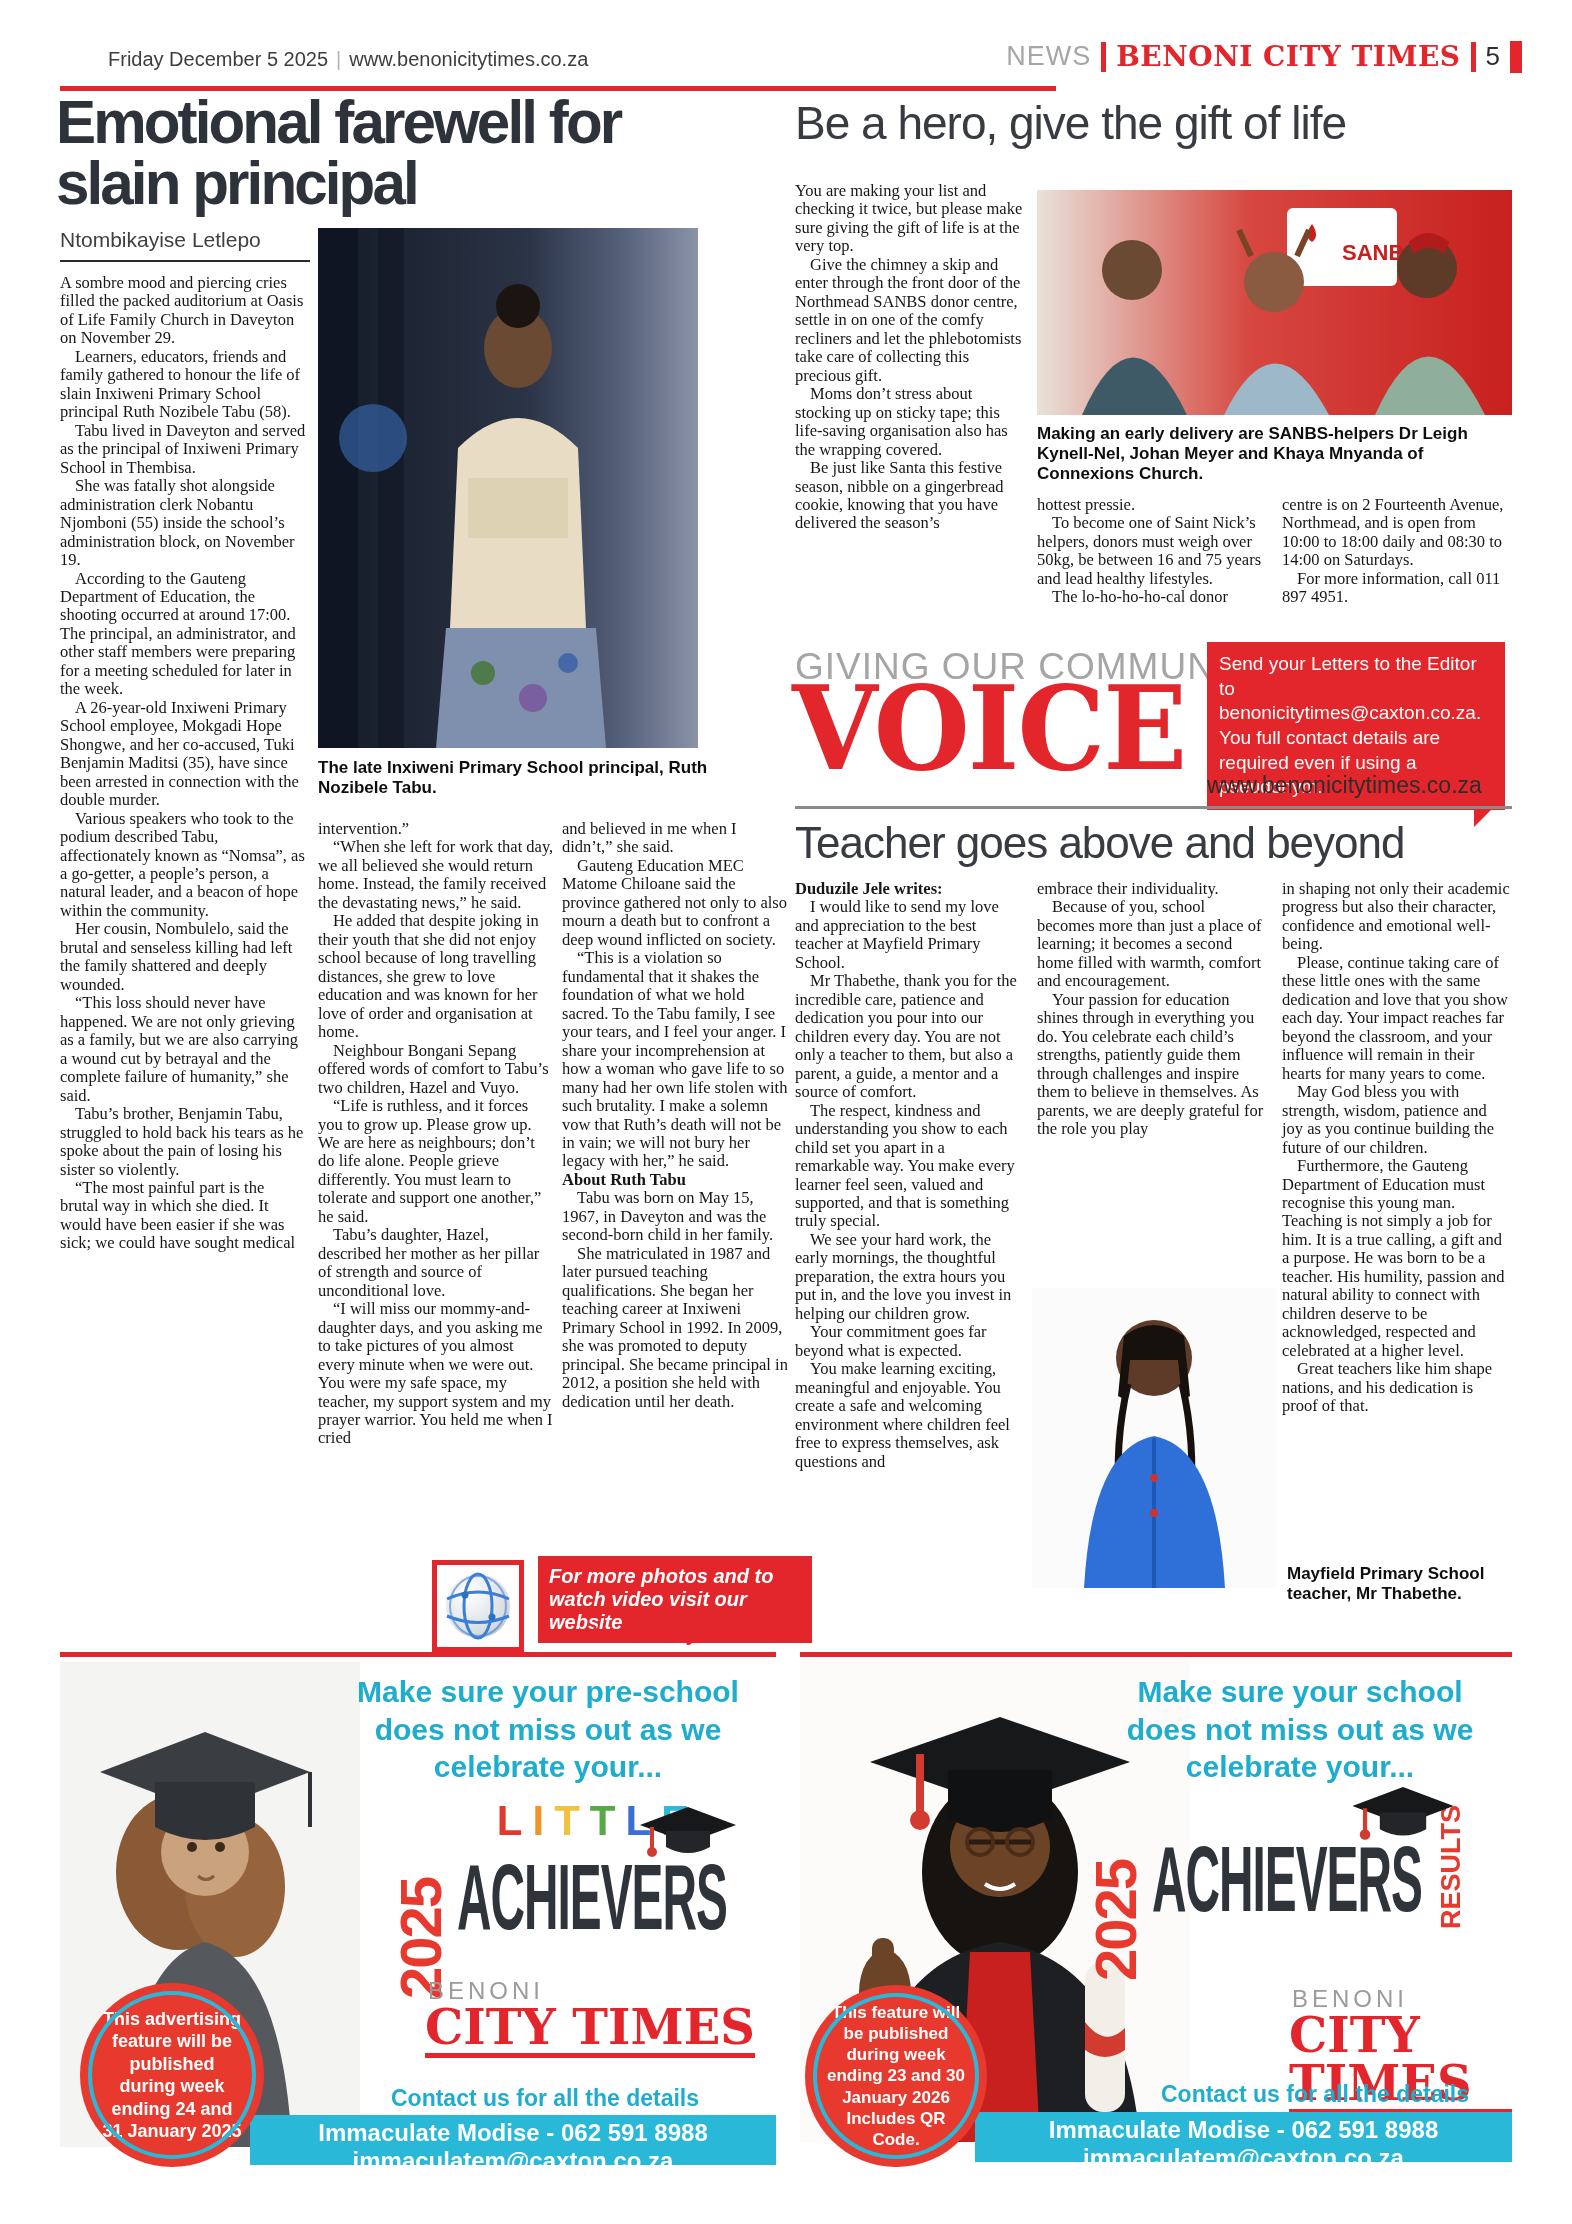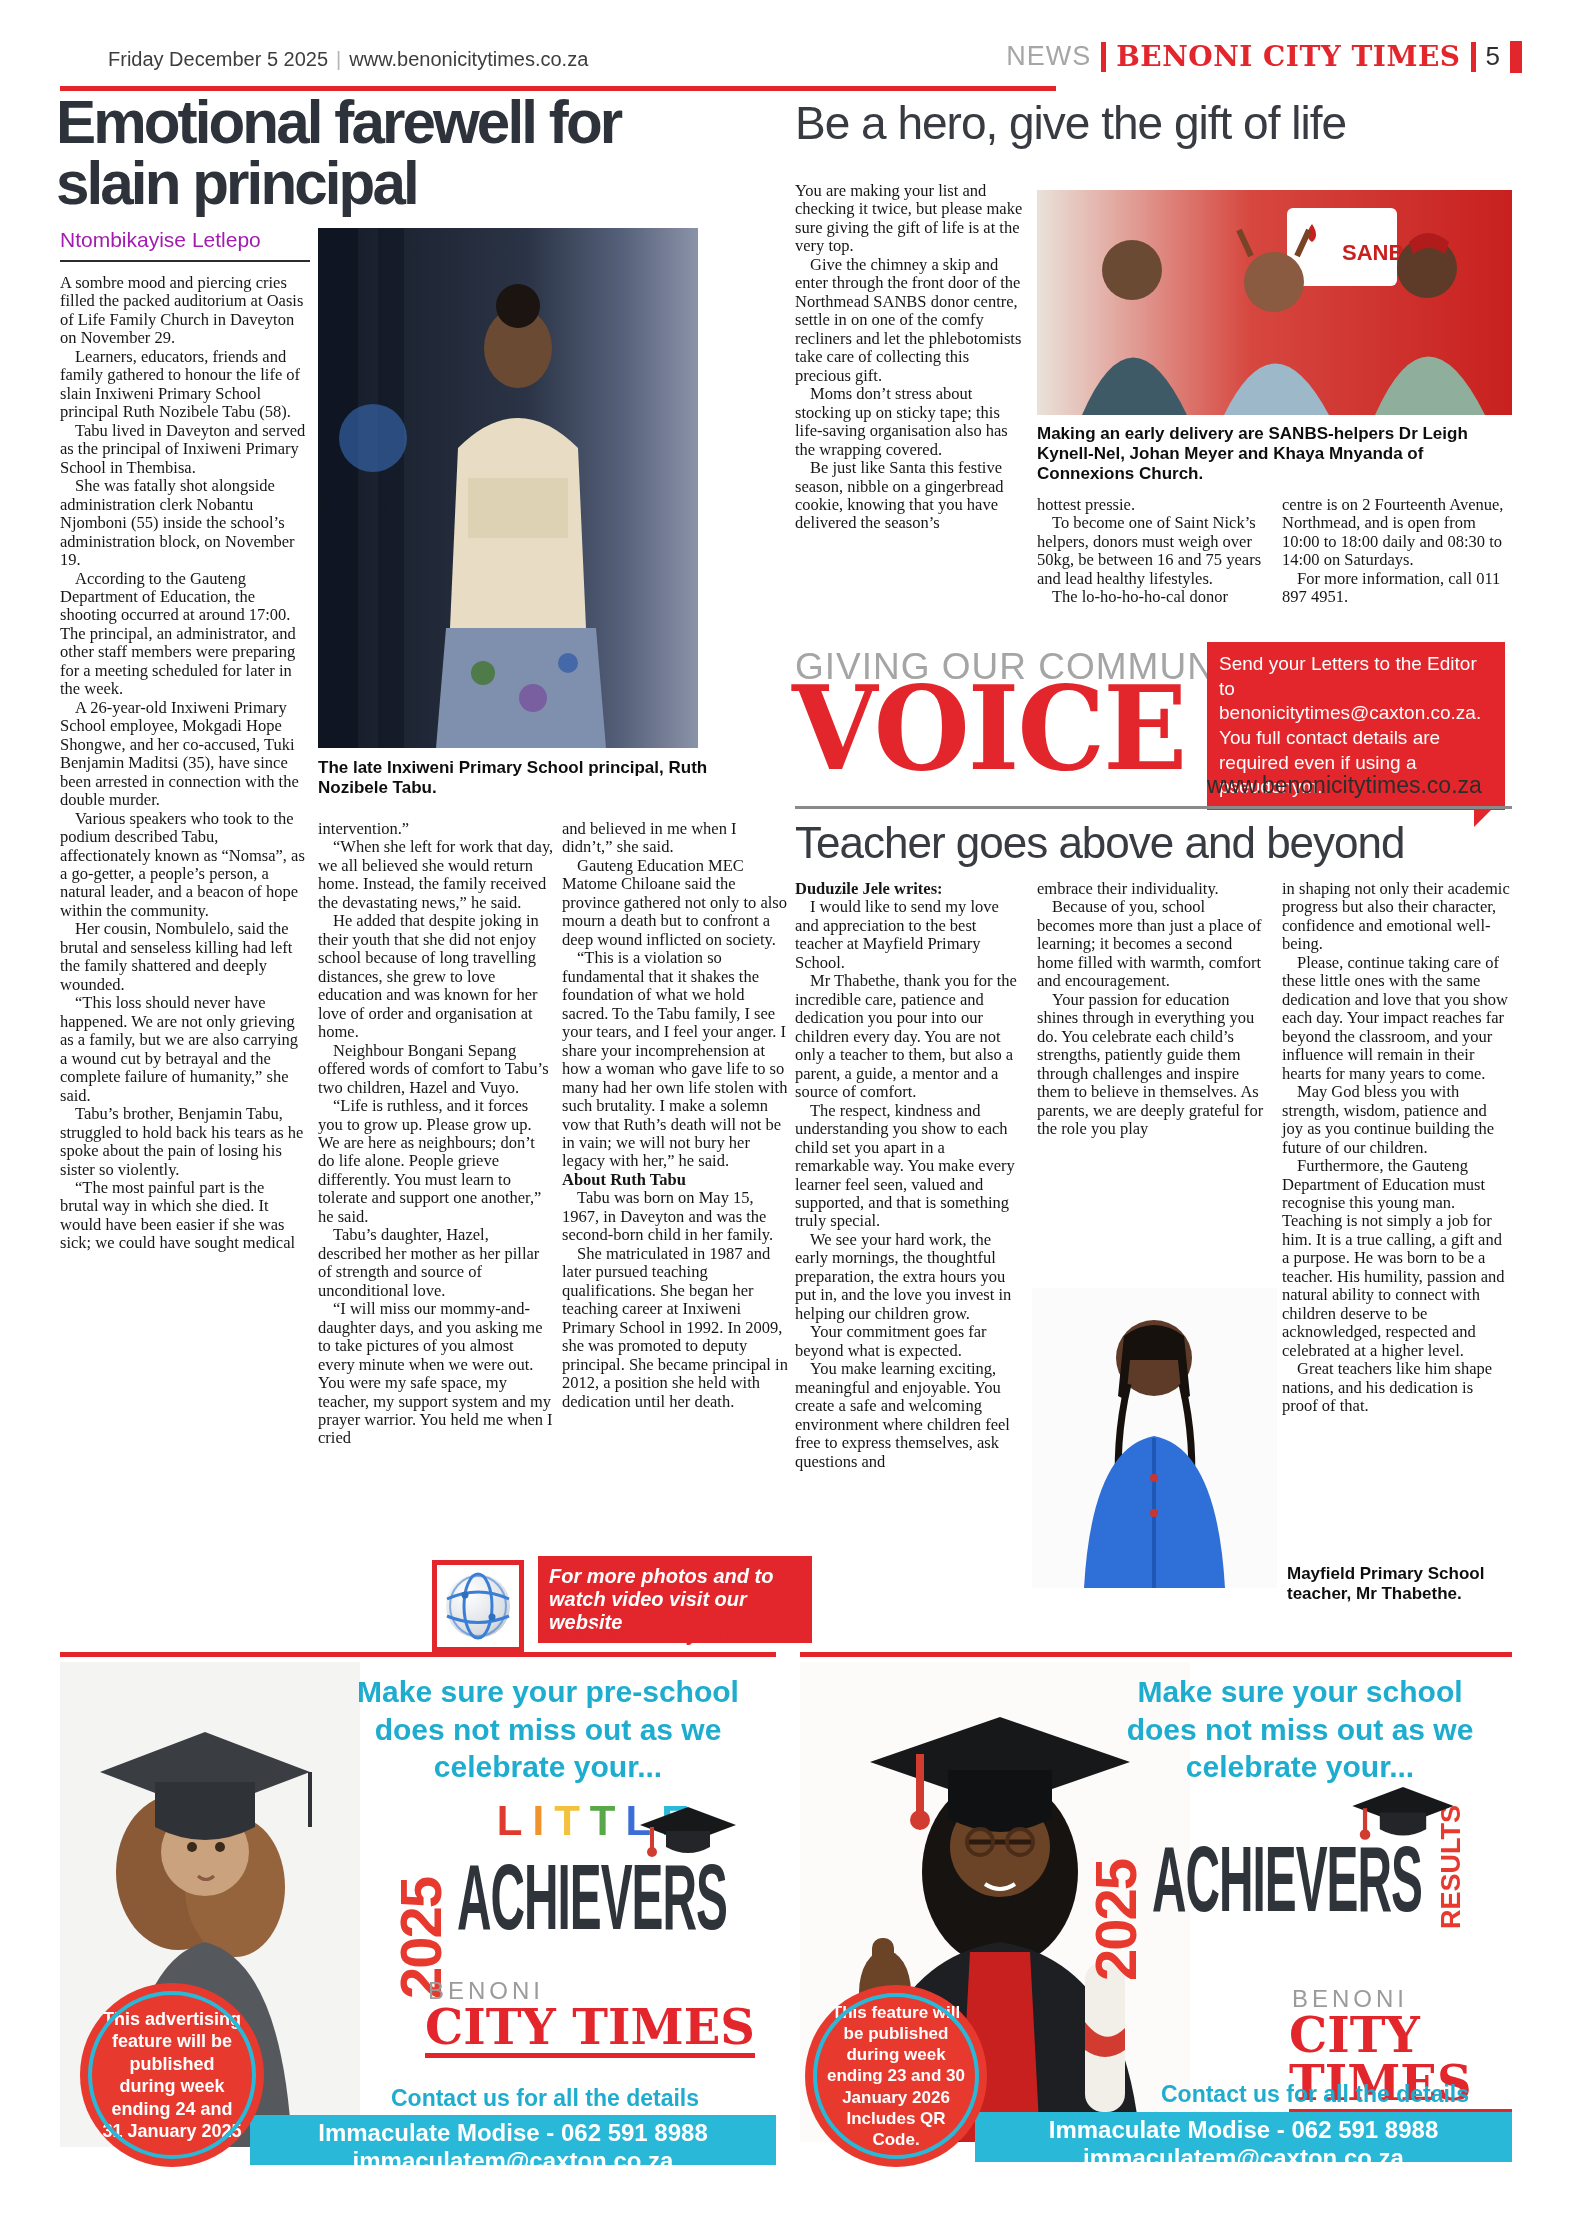--- a/index.html
+++ b/index.html
@@ -25,21 +25,21 @@
   .copy p{margin:0;}
   .copy p + p{text-indent:15px;}
   .indent-all p{text-indent:15px;}
   .caption{font-size:17px;font-weight:bold;line-height:1.18;color:#0e0e0e;}
   .subhead{font-family:"Liberation Serif",serif;font-weight:bold;font-size:16.5px;line-height:1.12;}
   .light-headline{font-weight:400;color:#383c42;letter-spacing:-1px;}
 
   
   .lead-headline{left:56px;top:92px;width:610px;font-size:62px;font-weight:bold;
     letter-spacing:-3px;line-height:.98;color:#2e323a;transform:scaleX(.97);transform-origin:left top;}
-  .lead-byline{left:60px;top:228px;font-size:21px;color:#a21caf;}
+  .lead-byline{left:60px;top:228px;font-size:21px;color:#404040;}
   .byline-rule{left:60px;top:260px;width:250px;height:2px;background:#2b2b2b;}
   .lead-col1{left:60px;top:274px;width:246px;}
   .lead-photo{left:318px;top:228px;width:380px;height:520px;background:#1c2330;}
   .lead-caption{left:318px;top:758px;width:455px;}
   .lead-col2{left:318px;top:820px;width:236px;}
   .lead-col3{left:562px;top:820px;width:226px;}
   .promo-globe{left:432px;top:1560px;width:92px;height:92px;border:5px solid #e2262b;background:#fff;
     display:flex;align-items:center;justify-content:center;box-sizing:border-box;}
   .promo-box{left:538px;top:1556px;width:274px;background:#e2262b;color:#fff;font-weight:bold;
     font-size:20px;line-height:1.15;padding:9px 11px;box-sizing:border-box;font-style:italic;}

